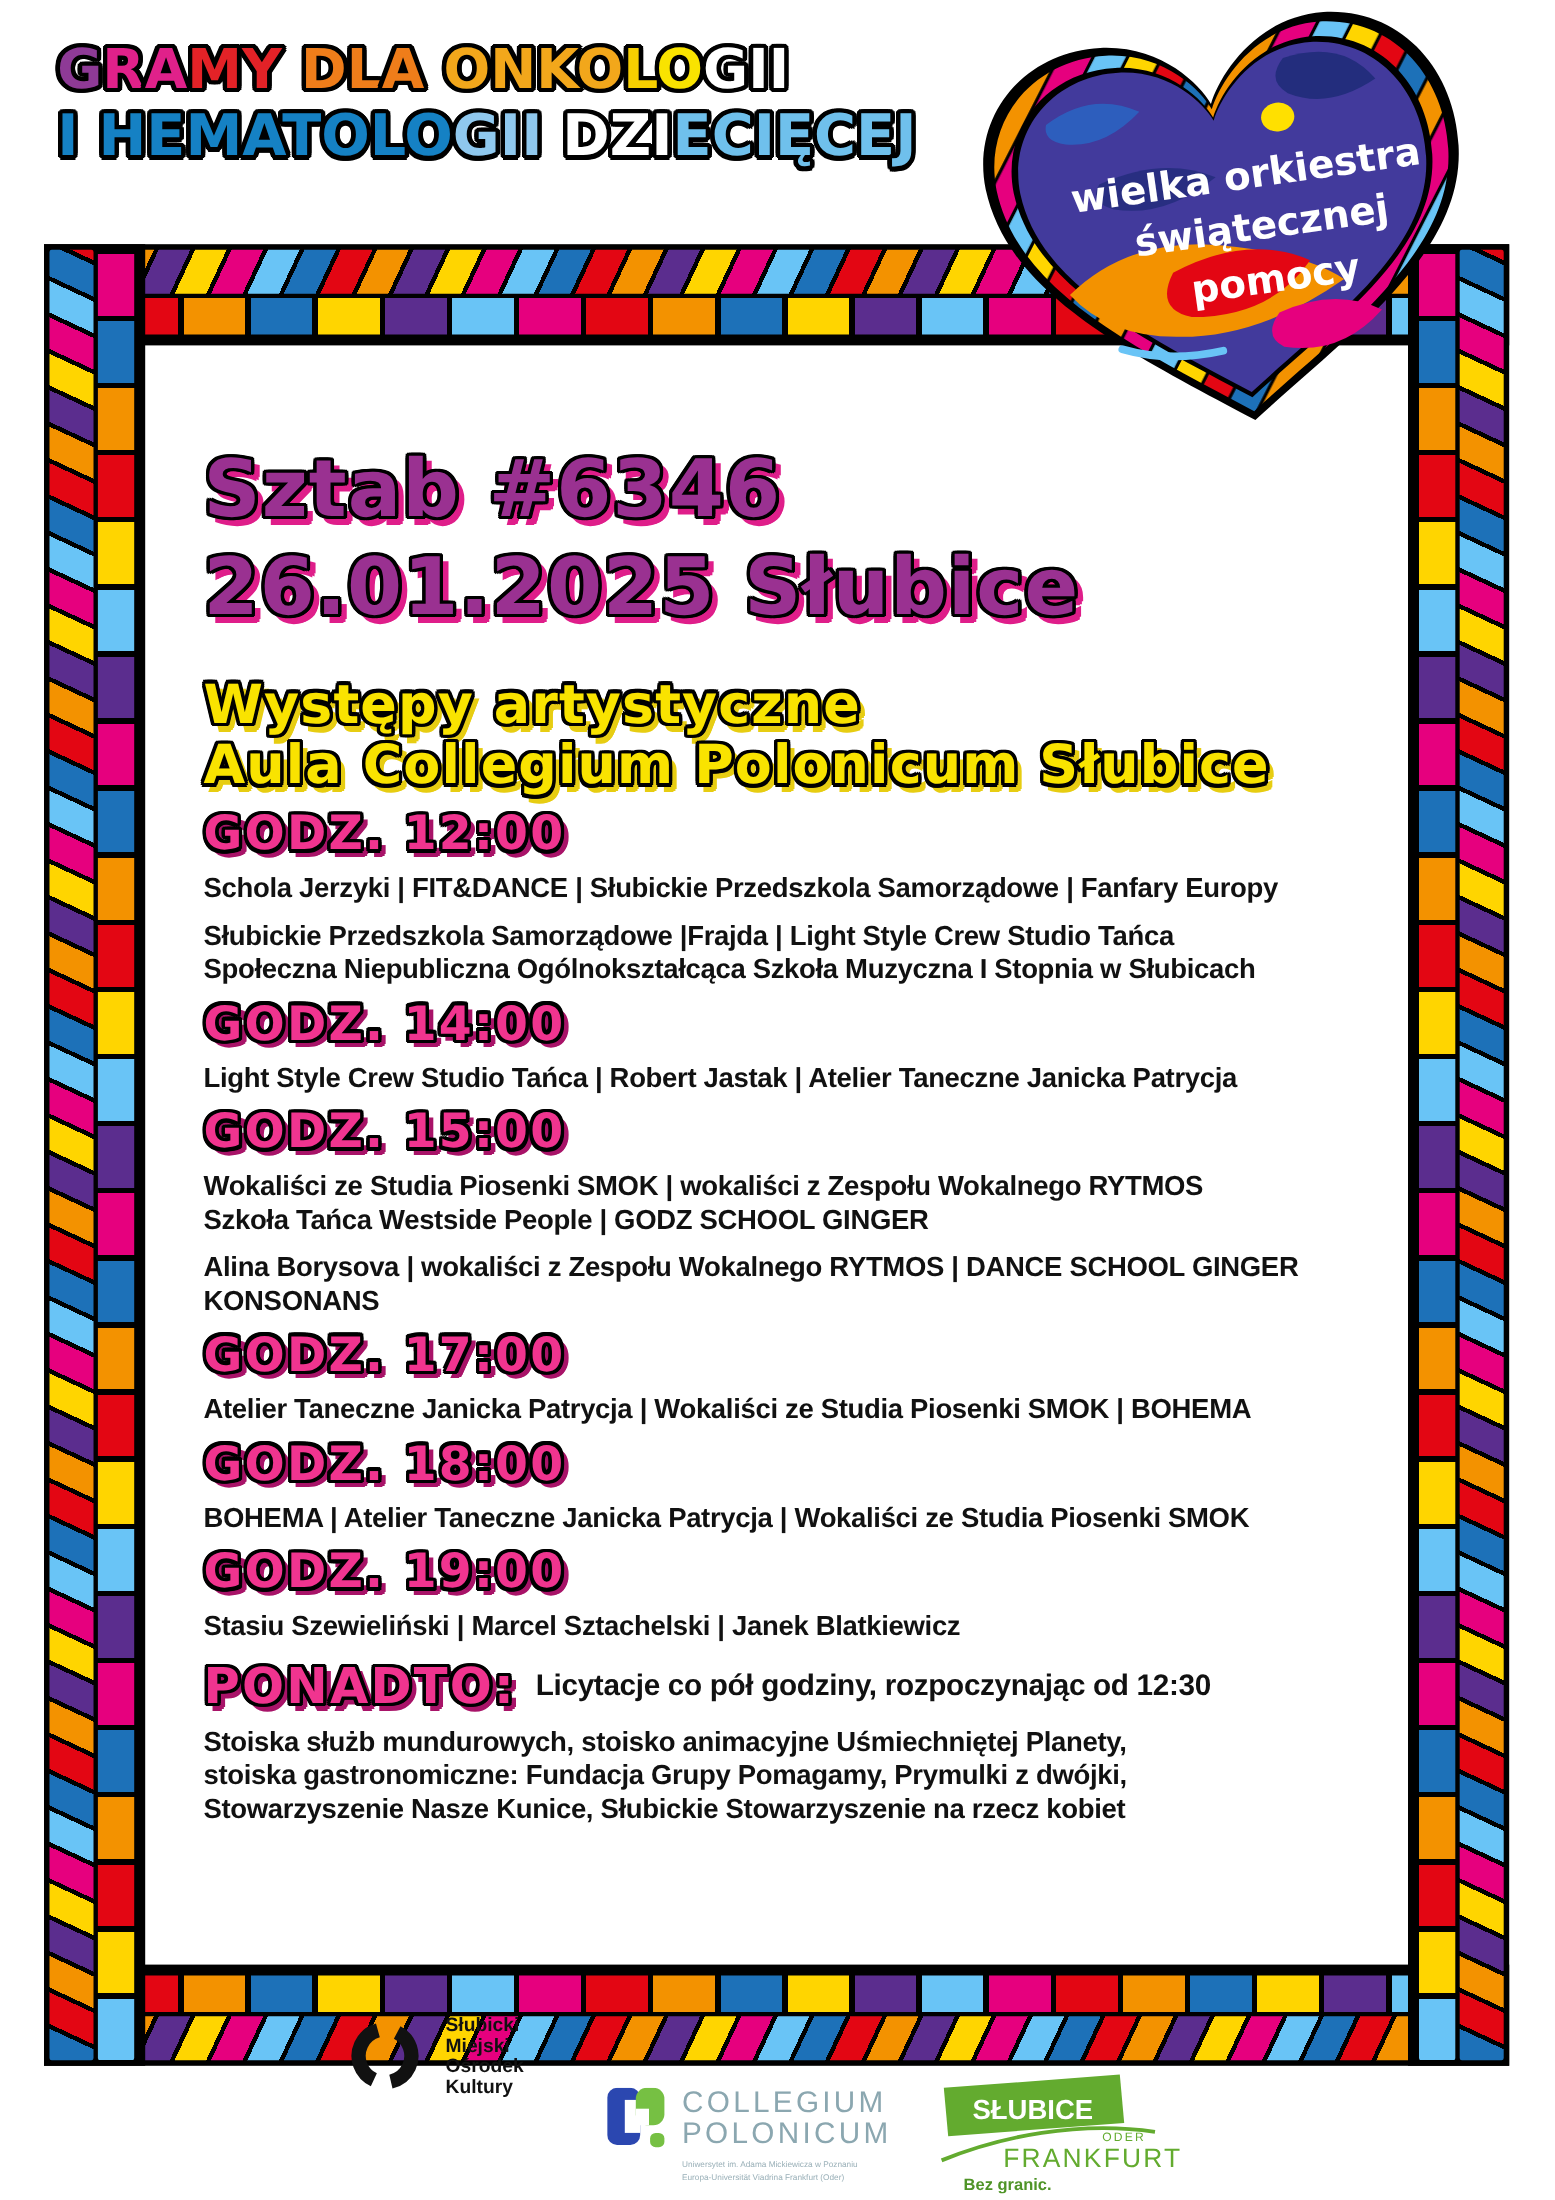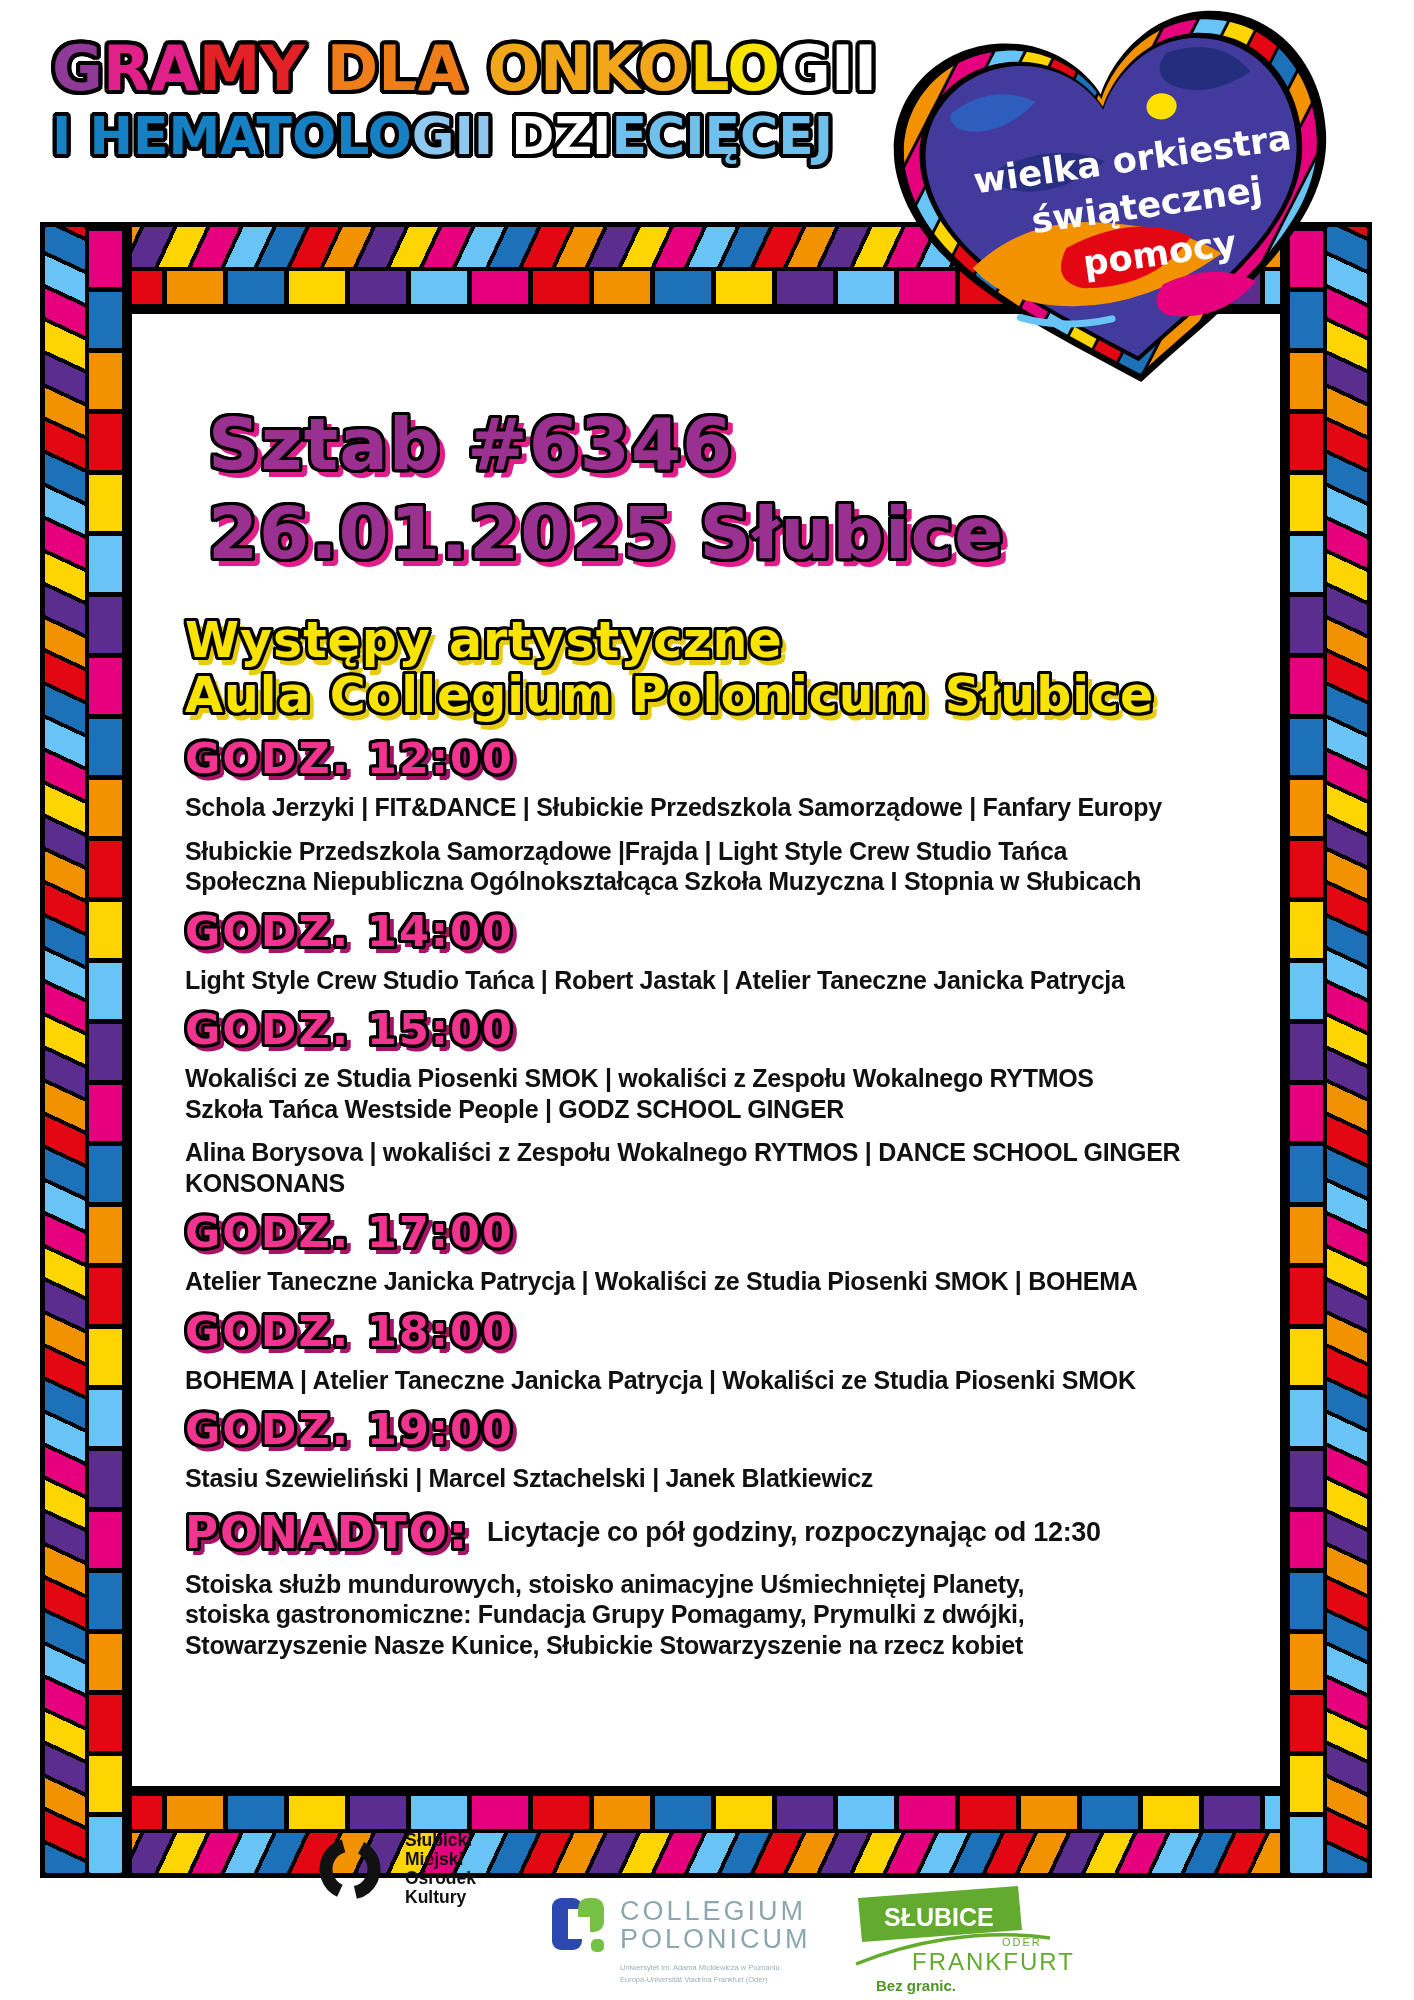--- a/index.html
+++ b/index.html
@@ -2,21 +2,21 @@
 <html><head>
 <meta charset="utf-8">
 <style>
   html,body{margin:0;padding:0;}
   body{
     width:1414px;height:2000px;position:relative;background:#fff;overflow:hidden;
     font-family:"Liberation Sans",sans-serif;
   }
   
   .title{position:absolute;left:52px;top:38px;z-index:4;line-height:1;}
-  .title .t1{font-family:"DejaVu Sans",sans-serif;font-weight:800;font-size:62px;letter-spacing:0px;
+  .title .t1{font-family:"DejaVu Sans",sans-serif;font-weight:800;font-size:50px;letter-spacing:0px;
     text-shadow:4px 0 0 #000,-4px 0 0 #000,0 4px 0 #000,0 -4px 0 #000,
       3px 3px 0 #000,-3px 3px 0 #000,3px -3px 0 #000,-3px -3px 0 #000,
       4px 2px 0 #000,-4px 2px 0 #000,4px -2px 0 #000,-4px -2px 0 #000,
       2px 4px 0 #000,-2px 4px 0 #000,2px -4px 0 #000,-2px -4px 0 #000;}
   .title .t2{font-family:"DejaVu Sans",sans-serif;font-weight:800;font-size:52px;margin-top:10px;letter-spacing:0px;
     text-shadow:4px 0 0 #000,-4px 0 0 #000,0 4px 0 #000,0 -4px 0 #000,
       3px 3px 0 #000,-3px 3px 0 #000,3px -3px 0 #000,-3px -3px 0 #000,
       4px 2px 0 #000,-4px 2px 0 #000,4px -2px 0 #000,-4px -2px 0 #000,
       2px 4px 0 #000,-2px 4px 0 #000,2px -4px 0 #000,-2px -4px 0 #000;}
   .title span{white-space:pre;}
@@ -37,21 +37,21 @@
     background:repeating-linear-gradient(25deg,#1d71b8 0 26px,#000 26px 30px,#e30613 30px 56px,#000 56px 60px,#f39200 60px 86px,#000 86px 90px,#5b2d8e 90px 116px,#000 116px 120px,#ffd500 120px 146px,#000 146px 150px,#e6007e 150px 176px,#000 176px 180px,#69c4f6 180px 206px,#000 206px 210px);}
   .strip.v .band-b{flex:1;
     background:repeating-linear-gradient(0deg,#69c4f6 0 56px,#000 56px 61px,#ffd500 61px 117px,#000 117px 122px,#e30613 122px 178px,#000 178px 183px,#f39200 183px 239px,#000 239px 244px,#1d71b8 244px 300px,#000 300px 305px,#e6007e 305px 361px,#000 361px 366px,#5b2d8e 366px 422px,#000 422px 427px);}
   
   .content{position:absolute;left:185px;top:400px;width:1092px;z-index:2;}
   .h-purple{font-family:"DejaVu Sans",sans-serif;font-weight:800;font-size:72px;line-height:1.24;color:#9a3191;letter-spacing:1px;
     text-shadow:3px 0 0 #000,-3px 0 0 #000,0 3px 0 #000,0 -3px 0 #000,
       2px 2px 0 #000,-2px 2px 0 #000,2px -2px 0 #000,-2px -2px 0 #000,
       3px 2px 0 #000,-3px 2px 0 #000,3px -2px 0 #000,-3px -2px 0 #000,
       2px 3px 0 #000,-2px 3px 0 #000,2px -3px 0 #000,-2px -3px 0 #000,
-      7px 7px 0 #df1e8a,8px 5px 0 #df1e8a,5px 8px 0 #df1e8a;margin-left:23px;}
+      7px 7px 0 #df1e8a,8px 5px 0 #df1e8a,5px 8px 0 #df1e8a;}
   .h-yellow{font-family:"DejaVu Sans",sans-serif;font-weight:700;font-size:49px;line-height:1.14;color:#f9e300;letter-spacing:1px;
     text-shadow:3px 0 0 #000,-3px 0 0 #000,0 3px 0 #000,0 -3px 0 #000,
       2px 2px 0 #000,-2px 2px 0 #000,2px -2px 0 #000,-2px -2px 0 #000,
       3px 2px 0 #000,-3px 2px 0 #000,3px -2px 0 #000,-3px -2px 0 #000,
       2px 3px 0 #000,-2px 3px 0 #000,2px -3px 0 #000,-2px -3px 0 #000,
       6px 7px 0 #e7cd12,7px 5px 0 #e7cd12,4px 8px 0 #e7cd12;}
   .h-pink{font-family:"DejaVu Sans",sans-serif;font-weight:800;color:#f0348f;letter-spacing:2px;
     text-shadow:3px 0 0 #000,-3px 0 0 #000,0 3px 0 #000,0 -3px 0 #000,
       2px 2px 0 #000,-2px 2px 0 #000,2px -2px 0 #000,-2px -2px 0 #000,
       3px 2px 0 #000,-3px 2px 0 #000,3px -2px 0 #000,-3px -2px 0 #000,

